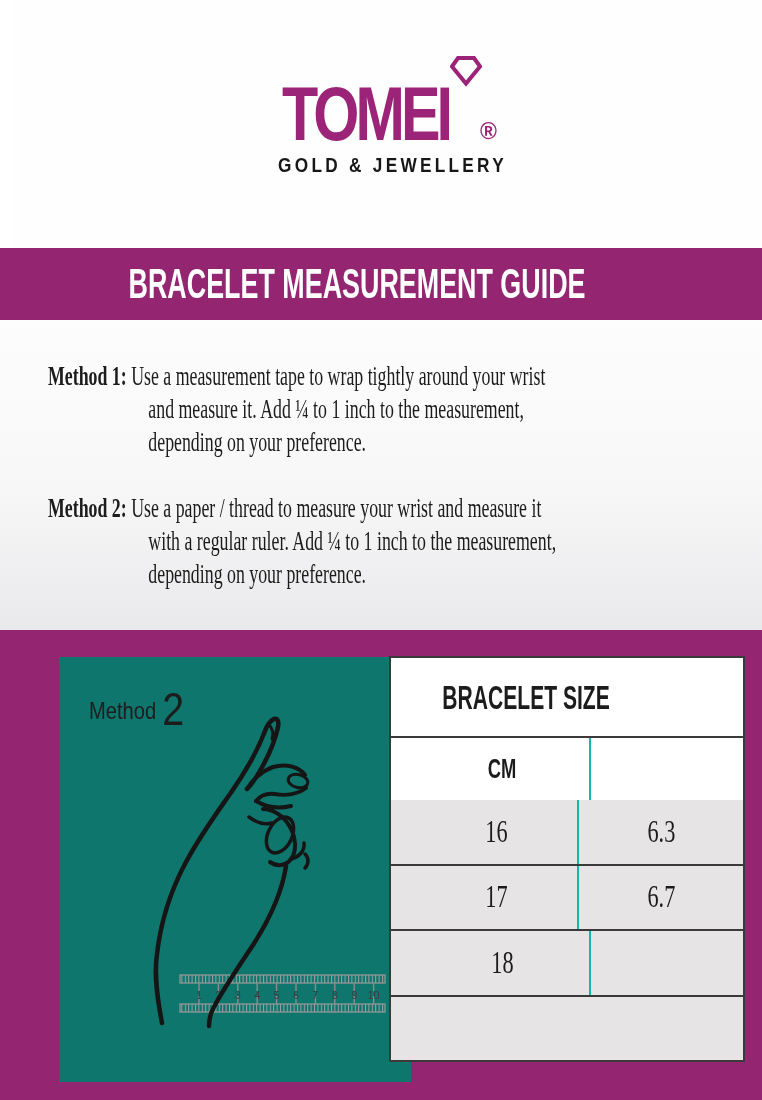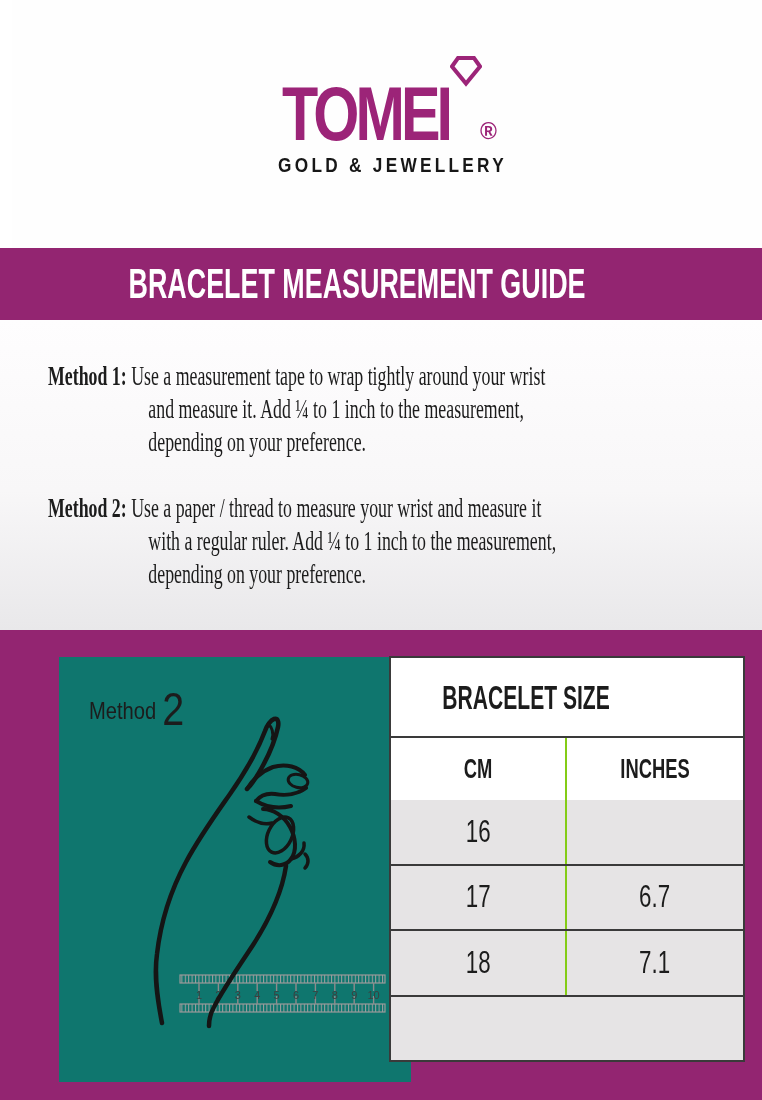--- a/index.html
+++ b/index.html
@@ -44,24 +44,24 @@
   .m2label .m2num  { font-size:47px; color:#1c1c1c; font-weight:normal; margin-left:7px; vertical-align:-6px; }
   .hand-svg { position:absolute; left:0; top:0; width:352px; height:405px; }
 
   .table-box { position:absolute; left:389px; top:26px; width:356px; height:406px;
                background:#ffffff; border:2px solid #3a3a3a; display:flex; flex-direction:column; }
   .t-title { height:80px; display:flex; align-items:center; justify-content:flex-start;
              border-bottom:2px solid #3a3a3a; background:#ffffff; }
   .t-title span { font-size:34px; font-weight:bold; color:#1c1c1c; display:inline-block;
                   transform:scaleX(0.62); transform-origin:center; white-space:nowrap; }
   .t-cols { height:62px; display:flex; background:#ffffff; }
-  .t-row  { flex:1; display:flex; background:#e6e4e5; }
+  .t-row  { flex:1; display:flex; background:#e6e4e5;font-family:Liberation Serif, serif; }
   .t-row.sep { border-top:2px solid #3a3a3a; }
   .cell { width:50%; display:flex; align-items:center; justify-content:center; }
-  .cell.first { border-right:2px solid #84cc16; }
+  .cell.first { border-right:2px solid #14b8a6;margin-left:24px; }
   .t-cols .cell span { font-size:27px; font-weight:bold; color:#1c1c1c; display:inline-block;
                        transform:scaleX(0.68); transform-origin:center; }
   .t-row .cell span { font-size:31px; color:#1c1c1c; display:inline-block;
                       transform:scaleX(0.72); transform-origin:center; }
 </style>
 </head>
 <body>
 
 <div class="page">
 
@@ -163,43 +163,40 @@
     </div>
 
     <div class="table-box">
       <div class="t-title">
         <span>BRACELET SIZE</span>
       </div>
       <div class="t-cols">
         <div class="cell first">
             <span>CM</span>
           </div>
+      </div>
+      <div class="t-row">
+        <div class="cell first">
+            <span>16</span>
+          </div>
         <div class="cell">
-            <span>INCHES</span>
-          </div>
-      </div>
-      <div class="t-row">
-        <div class="cell first">
-            <span>16</span>
+            <span>6.3</span>
           </div>
       </div>
       <div class="t-row sep">
         <div class="cell first">
             <span>17</span>
           </div>
         <div class="cell">
             <span>6.7</span>
           </div>
       </div>
       <div class="t-row sep">
         <div class="cell first">
             <span>18</span>
           </div>
-        <div class="cell">
-            <span>7.1</span>
-          </div>
       </div>
       <div class="t-row sep">
       </div>
     </div>
 
   </div>
 </div>
 
 </body></html>

